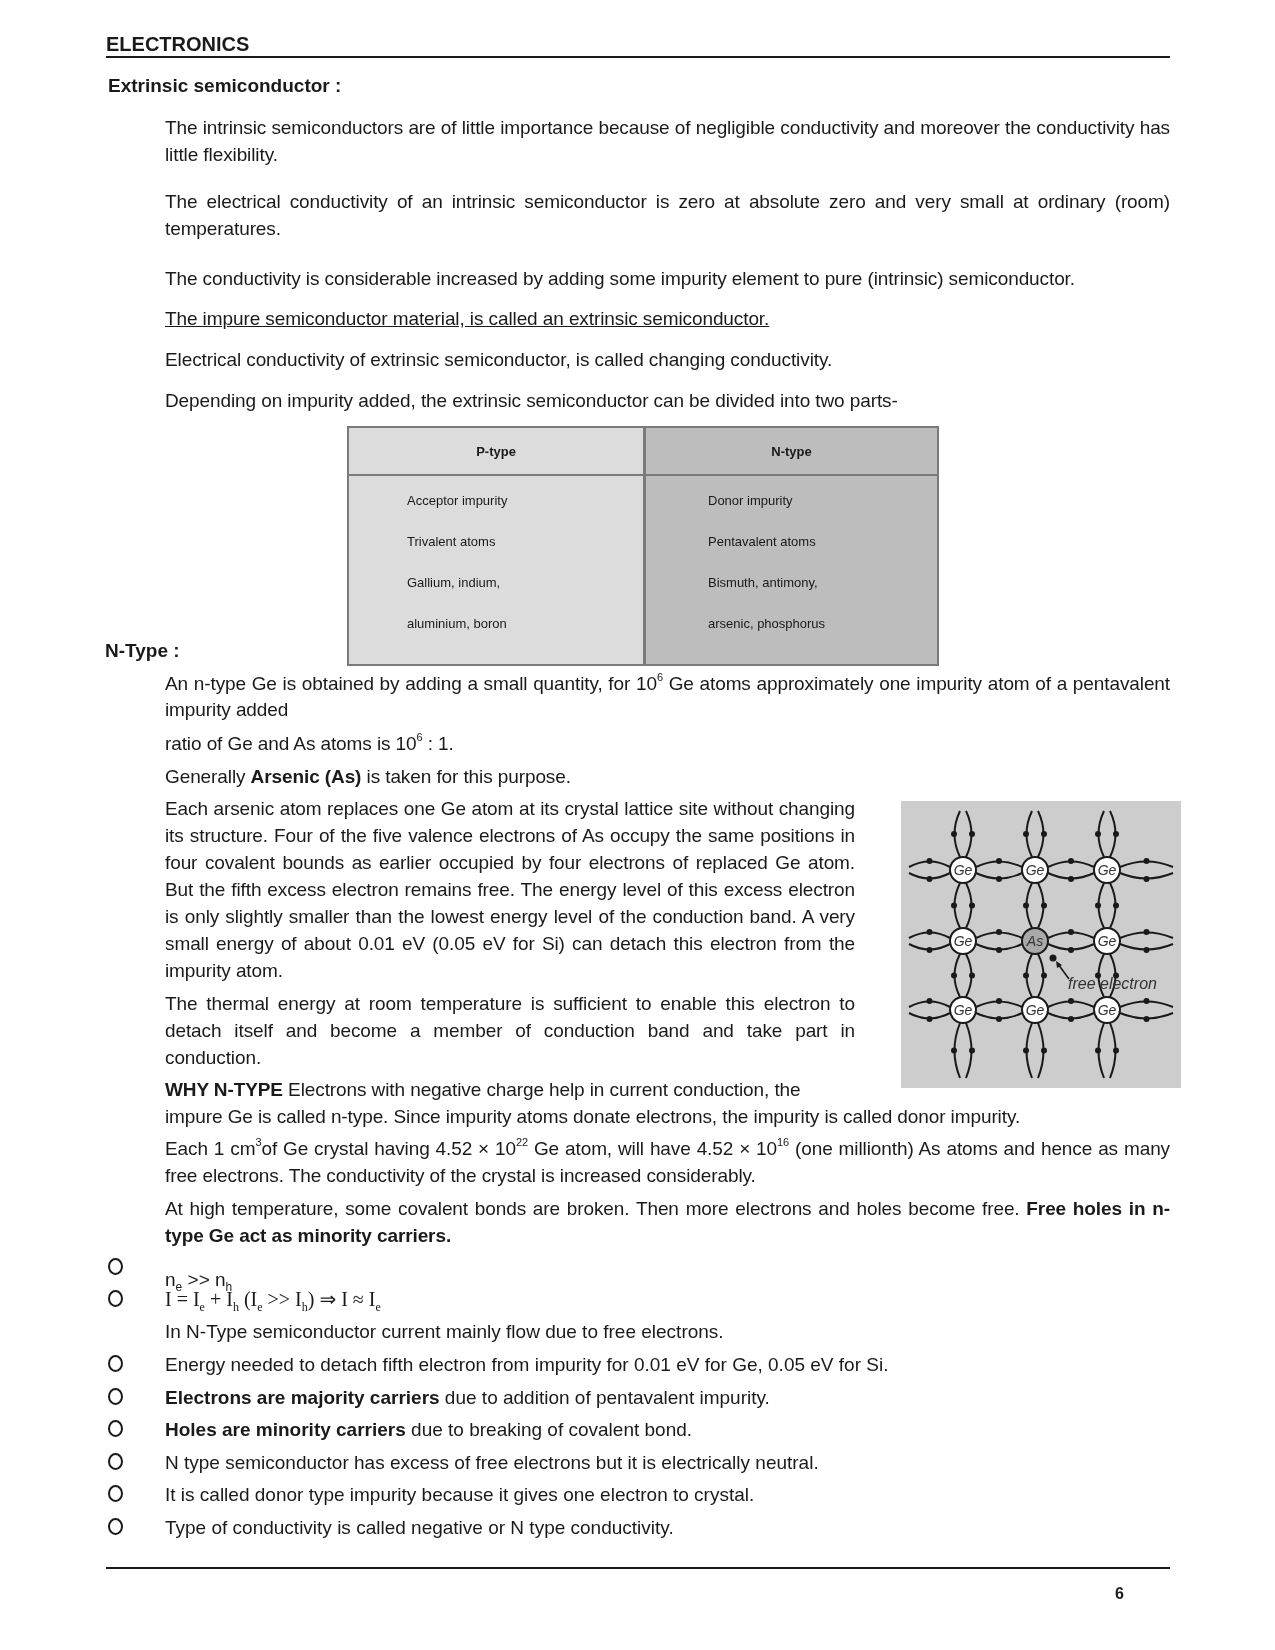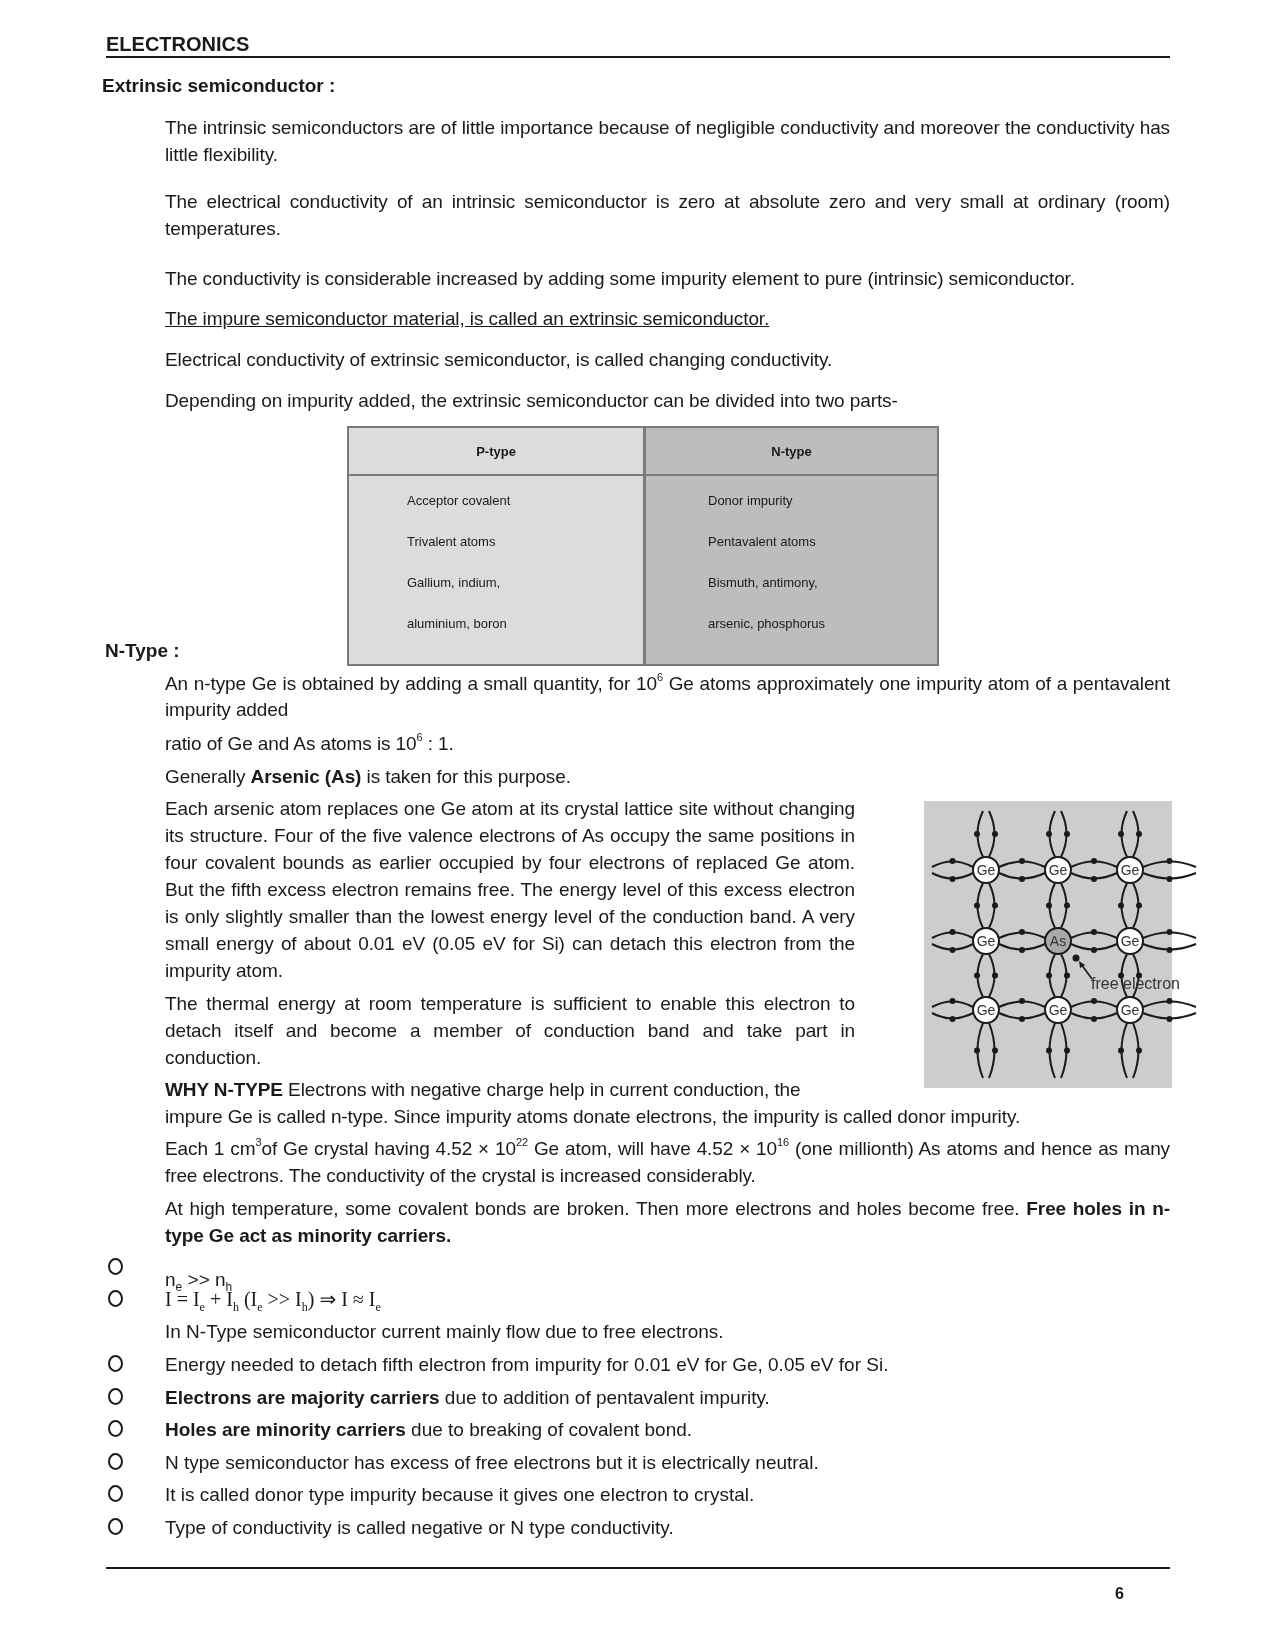--- a/index.html
+++ b/index.html
@@ -17,48 +17,48 @@
   .btext { left: 165px; font-size: 19px; line-height: 27px; }
   .serif { font-family: "Liberation Serif", serif; font-size: 20px; }
   table.types { position: absolute; left: 347px; top: 426px; width: 592px; height: 240px; border-collapse: collapse; border: 2px solid #7a7a7a; font-size: 13px; }
   table.types td, table.types th { padding: 0; vertical-align: top; }
   table.types th { height: 46px; font-weight: bold; text-align: center; vertical-align: middle; border-bottom: 2px solid #7a7a7a; }
   .col-p { background: #dcdcdc; width: 294px; border-right: 3px solid #7a7a7a; }
   .col-n { background: #bdbdbd; }
   .cell-list div { line-height: 41px; }
   .col-p .cell-list { padding: 4px 0 0 58px; }
   .col-n .cell-list { padding: 4px 0 0 62px; }
-  .diagram { position: absolute; left: 924px; top: 801px; width: 248px; height: 287px; background: #cdcdcd; }
+  .diagram { position: absolute; left: 901px; top: 801px; width: 280px; height: 287px; background: #cdcdcd; font-style: italic; }
   .page-num { left: 1115px; top: 1585px; font-size: 16px; font-weight: bold; }
 </style>
 </head>
 <body>
 
 <div class="abs header-title">ELECTRONICS</div>
 <div class="abs rule" style="top:56px;"></div>
 
-<div class="abs h2" style="left:102px; top:75px;">Extrinsic semiconductor :</div>
+<div class="abs h2" style="left:108px; top:75px;">Extrinsic semiconductor :</div>
 
 <div class="abs p" style="top:114px;">The intrinsic semiconductors are of little importance because of negligible conductivity and moreover the conductivity has little flexibility.</div>
 <div class="abs p" style="top:188px;">The electrical conductivity of an intrinsic semiconductor is zero at absolute zero and very small at ordinary (room) temperatures.</div>
 <div class="abs p" style="top:265px;">The conductivity is considerable increased by adding some impurity element to pure (intrinsic) semiconductor.</div>
 <div class="abs p" style="top:305px;text-decoration:underline;">The impure semiconductor material, is called an extrinsic semiconductor.</div>
 <div class="abs p" style="top:346px;">Electrical conductivity of extrinsic semiconductor, is called changing conductivity.</div>
 <div class="abs p" style="top:387px;">Depending on impurity added, the extrinsic semiconductor can be divided into two parts-</div>
 
 <table class="types">
   <tbody>
       <tr>
     <th class="col-p">P-type</th>
     <th class="col-n">N-type</th>
   </tr>
   <tr>
     <td class="col-p">
       <div class="cell-list">
-        <div>Acceptor covalent</div>
+        <div>Acceptor impurity</div>
         <div>Trivalent atoms</div>
         <div>Gallium, indium,</div>
         <div>aluminium, boron</div>
       </div>
     </td>
     <td class="col-n">
       <div class="cell-list">
         <div>Donor impurity</div>
         <div>Pentavalent atoms</div>
         <div>Bismuth, antimony,</div>

